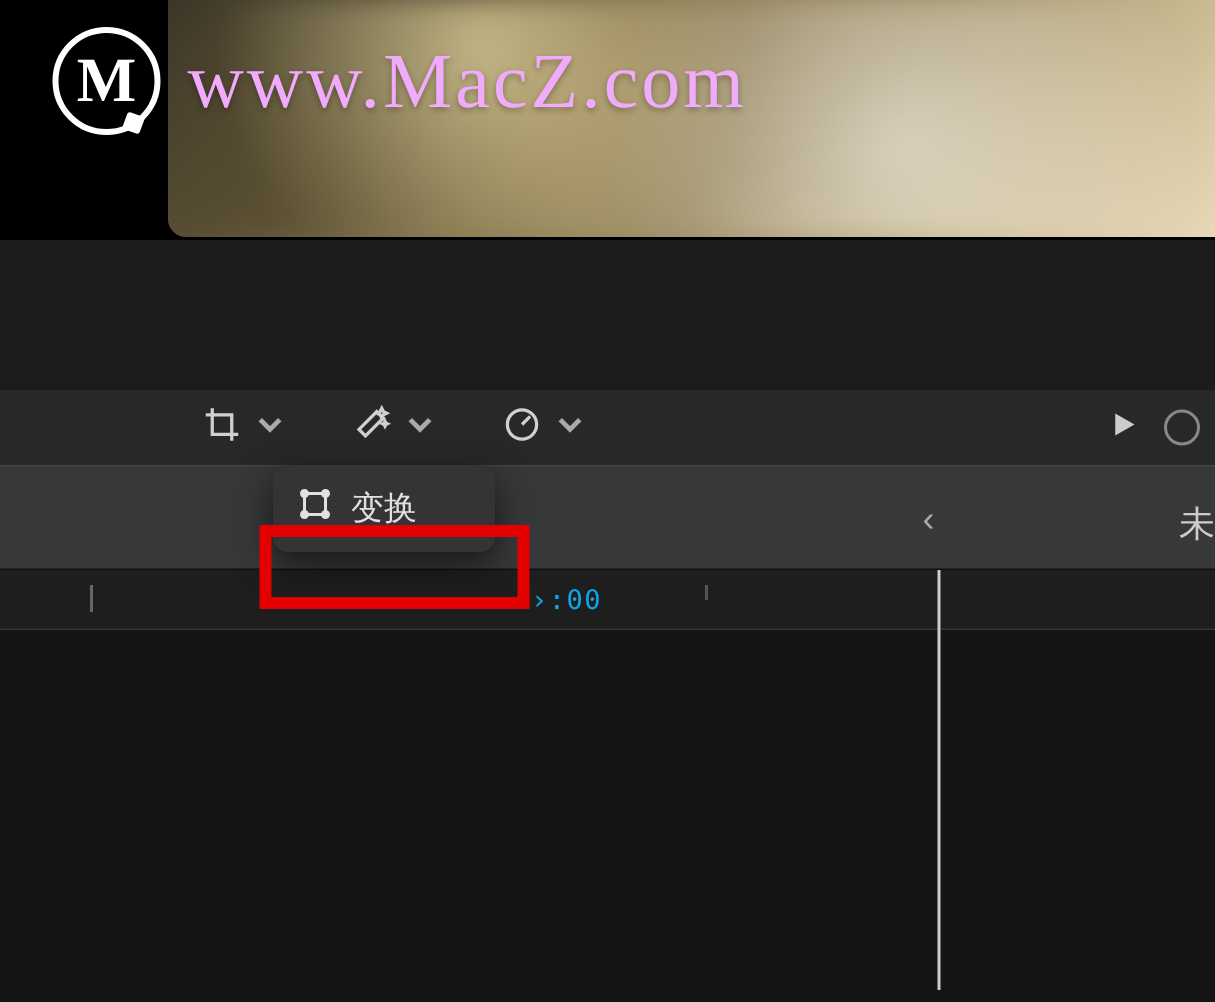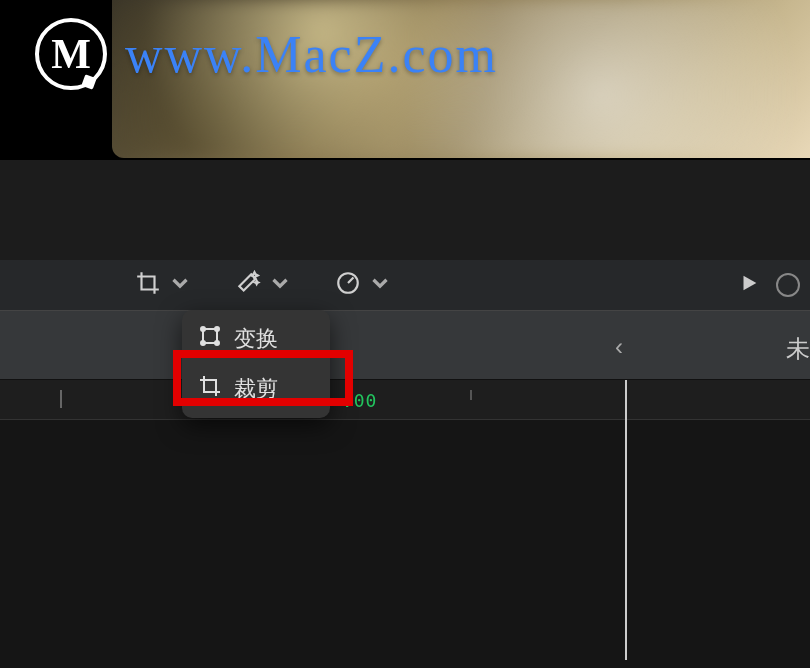--- a/index.html
+++ b/index.html
@@ -69,21 +69,21 @@
       bottom: -2px;
       right: 8px;
       width: 12px;
       height: 12px;
       background: #fff;
       border-radius: 2px;
       transform: rotate(20deg);
     }
     .watermark-text {
       font-size: 52px;
-      color: #3b82f6;
+      color: #f0abfc;
       font-family: Georgia, serif;
       letter-spacing: 2px;
       text-shadow: 0 2px 4px rgba(0,0,0,0.3);
     }
     .spacer-dark {
       position: absolute;
       top: 160px;
       left: 0;
       right: 0;
       height: 100px;
@@ -172,24 +172,25 @@
     .ruler-tick-short {
       position: absolute;
       top: 10px;
       width: 2px;
       height: 10px;
       background: #555;
     }
     .ruler-label {
       position: absolute;
       top: 10px;
-      color: #22c55e;
+      color: #0ea5e9;
       font-size: 18px;
       font-family: monospace;
       letter-spacing: 1px;
+      margin-left: 24px;
     }
     .timeline-body {
       position: absolute;
       top: 420px;
       left: 0;
       right: 0;
       bottom: 0;
       background: #151515;
     }
     .playhead {
@@ -320,23 +321,15 @@
       <svg viewBox="0 0 24 24" fill="none" stroke="#e0e0e0" stroke-width="2">
         <rect x="5" y="5" width="14" height="14"></rect>
         <circle cx="5" cy="5" r="2" fill="#e0e0e0"></circle>
         <circle cx="19" cy="5" r="2" fill="#e0e0e0"></circle>
         <circle cx="5" cy="19" r="2" fill="#e0e0e0"></circle>
         <circle cx="19" cy="19" r="2" fill="#e0e0e0"></circle>
       </svg>
     </span>
     <span>变换</span>
   </div>
-  <div class="menu-item">
-    <span>
-      <svg viewBox="0 0 24 24" fill="none" stroke="#e0e0e0" stroke-width="2">
-        <path d="M6 2v16h16M2 6h16v16"></path>
-      </svg>
-    </span>
-    <span>裁剪</span>
-  </div>
 </div>
 
 <div class="red-highlight"></div>
 
 </body></html>

